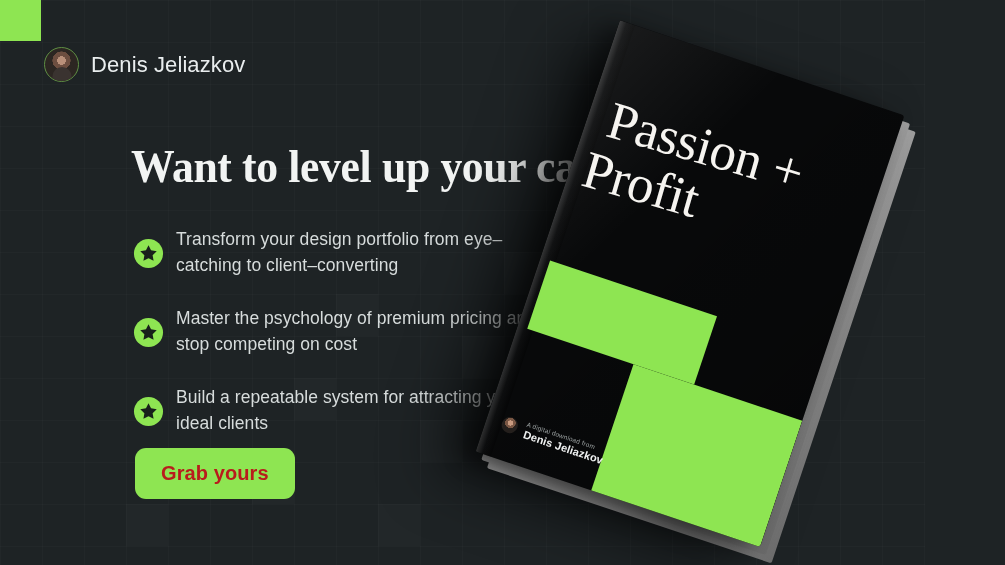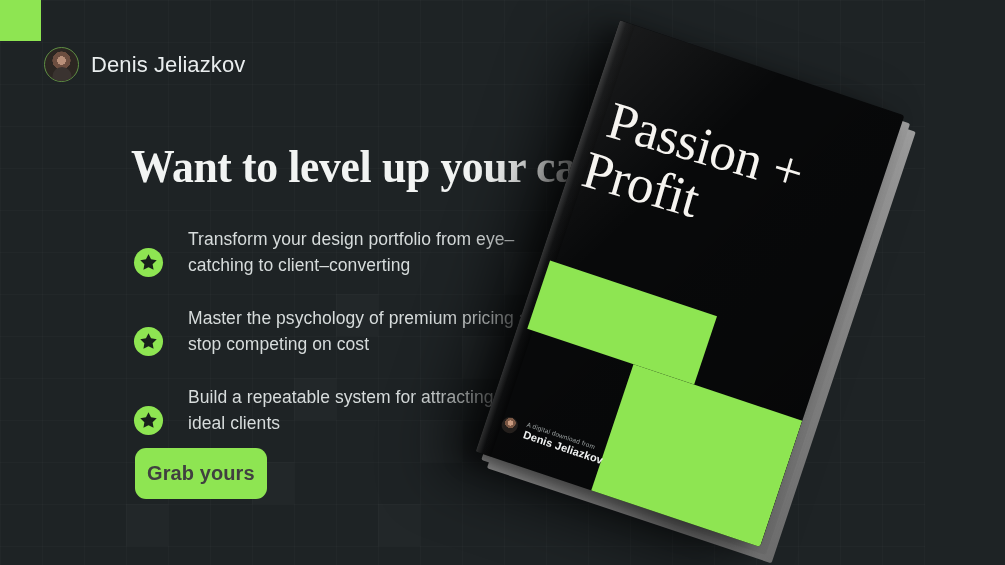--- a/index.html
+++ b/index.html
@@ -67,32 +67,32 @@
     position:absolute; left:131px; top:142px;
     font-family:"Liberation Serif", serif;
     font-size:47px; line-height:1.05;
     color:#f2f4f3;
     letter-spacing:-0.4px;
     transform:scaleX(.93); transform-origin:left top;
     white-space:nowrap;
   }
 
   .bullets { position:absolute; left:133px; top:226px; width:420px; }
-  .bullet { display:flex; align-items:flex-end; gap:24px; margin-bottom:27px; }
+  .bullet { display:flex; align-items:center; gap:12px; margin-bottom:27px; }
   .bullet-icon { width:31px; height:31px; flex:none; margin-top:2px; }
   .bullet-text {
     font-size:17.5px; line-height:1.49; color:#d7dcdc; letter-spacing:.05px;
   }
 
   .cta {
     position:absolute; left:135px; top:448px;
-    background:#8ee552; color:#404040;
+    background:#8ee552; color:#b91c1c;
     font-size:20px; font-weight:bold;
     border:none; border-radius:11px;
-    padding:14px 12px;
+    padding:14px 26px;
     letter-spacing:.1px;
     cursor:pointer;
   }
 
   
   .book-wrap {
     position:absolute; left:500px; top:10px;
     width:505px; height:580px;
     pointer-events:none;
   }

